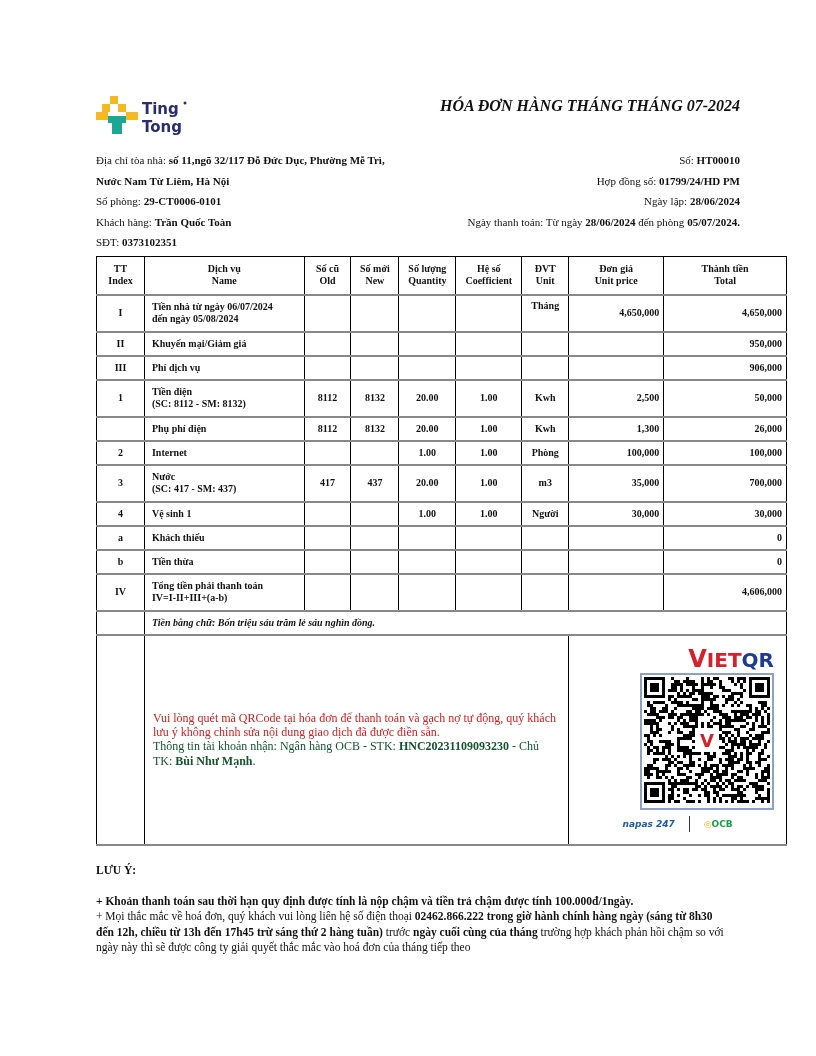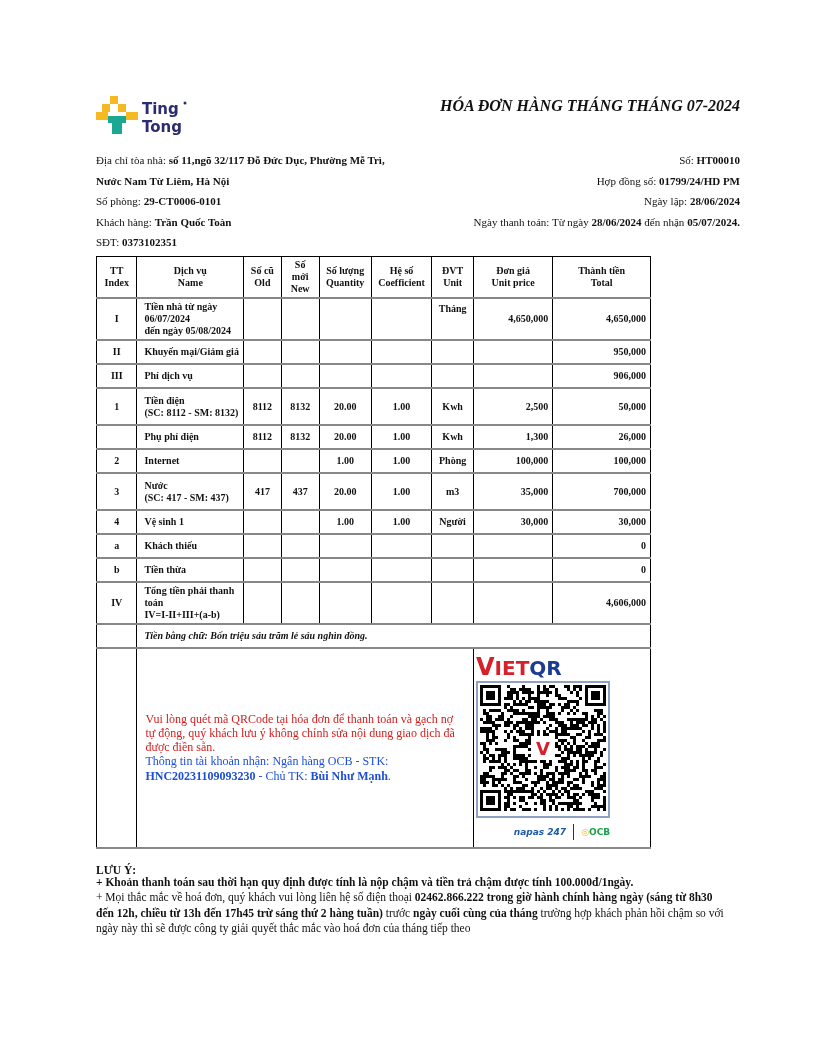--- a/index.html
+++ b/index.html
@@ -17,45 +17,45 @@
   .title {
     position: absolute; right: 48px; top: 2px; width: 300px;
     text-align: right; font-weight: bold; font-size: 16px; line-height: 19px; font-style: italic;
   }
   .info-left { position: absolute; left: 0; top: 56px; width: 340px; line-height: 20.6px; font-size: 11px; }
   .info-right { position: absolute; right: 48px; top: 56px; width: 360px; text-align: right; line-height: 20.6px; font-size: 11px; }
   .info-left b, .info-right b { font-weight: bold; }
 
   
   table.inv {
-    position: absolute; left: 0; top: 162px; width: 555px;
+    position: absolute; left: 0; top: 162px; width: 691px;
     border-collapse: collapse; font-size: 10px;
   }
   table.inv th, table.inv td {
     border: 1px solid #000; padding: 2px 4px; vertical-align: middle;
   }
   table.inv tr { border-bottom: 2px solid #888; }
   table.inv th { font-weight: bold; text-align: center; line-height: 12px; height: 38px; }
   table.inv td { font-weight: bold; height: 24px; line-height: 12px; }
   table.inv td.c { text-align: center; }
   table.inv td.r { text-align: right; }
   table.inv td.name { text-align: left; padding-left: 7px; }
   table.inv tr.tall td { height: 37px; }
   td.top { vertical-align: top !important; padding-top: 4px !important; }
   .words { font-weight: normal; font-style: italic; }
   .words b { font-weight: bold; }
 
   td.pay-cell { height: 200px !important; vertical-align: middle; padding: 20px 8px !important; font-weight: normal !important; }
   .pay-red { color: #d42020; font-size: 12px; line-height: 14px; font-weight: normal; }
-  .pay-info { font-size: 12px; line-height: 15px; font-weight: normal; color:#1d4ed8; }
-  .qr-wrap { text-align: left; padding: 2px !important; }
+  .pay-info { font-size: 12px; line-height: 15px; font-weight: normal; color:#14532d; }
+  .qr-wrap { text-align: right; padding: 12px !important; }
 
   
   .notes { position: absolute; left: 0; top: 770px; width: 630px; font-size: 11.5px; }
-  .notes .lbl { font-weight: bold; margin-bottom: 0; }
+  .notes .lbl { font-weight: bold; margin-bottom: 19px; }
   .notes .n1 { font-weight: bold; margin-bottom: 2px; }
   .notes .n2 { line-height: 15.5px; }
 </style>
 </head>
 <body>
 
 <div class="page">
 
   <div class="logo">
     <svg width="100" height="44" viewBox="0 0 100 44">
@@ -96,21 +96,21 @@
     <div>
       <span>Số: </span><b>HT00010</b>
     </div>
     <div>
       <span>Hợp đồng số: </span><b>01799/24/HD PM</b>
     </div>
     <div>
       <span>Ngày lập: </span><b>28/06/2024</b>
     </div>
     <div>
-      <span>Ngày thanh toán: Từ ngày </span><b>28/06/2024</b><span> đến nhận </span><b>05/07/2024</b><b>.</b>
+      <span>Ngày thanh toán: Từ ngày </span><b>28/06/2024</b><span> đến phòng </span><b>05/07/2024</b><b>.</b>
     </div>
   </div>
 
   <table class="inv">
     <colgroup>
       <col style="width:48px">
         <col style="width:160px">
         <col style="width:47px">
         <col style="width:48px">
       <col style="width:57px">
@@ -1089,21 +1089,21 @@
                 <rect x="6" y="6" width="9" height="9" fill="#000"></rect>
                 <rect x="105" y="0" width="21" height="21" fill="#000"></rect>
                 <rect x="108" y="3" width="15" height="15" fill="#fff"></rect>
                 <rect x="111" y="6" width="9" height="9" fill="#000"></rect>
                 <rect x="0" y="105" width="21" height="21" fill="#000"></rect>
                 <rect x="3" y="108" width="15" height="15" fill="#fff"></rect>
                 <rect x="6" y="111" width="9" height="9" fill="#000"></rect>
                 <text x="63" y="70" text-anchor="middle" font-family="DejaVu Sans, sans-serif" font-weight="bold" font-size="18" fill="#d4212a">V</text>
               </svg>
           </div>
-          <div style="margin-top:6px;font-family:'DejaVu Sans',sans-serif;font-size:9px;font-weight:bold;font-style:italic;display:flex;justify-content:center;align-items:center;gap:7px;">
+          <div style="margin-top:6px;font-family:'DejaVu Sans',sans-serif;font-size:9px;font-weight:bold;font-style:italic;display:flex;justify-content:center;align-items:center;gap:14px;">
             <span style="color:#1d5aa8;">napas 247</span>
             <span style="width:1px;height:16px;background:#333;display:inline-block;"></span>
             <span style="color:#1aa04a;font-style:normal;"><span style="color:#f5b921;">◎</span><span>OCB</span></span>
           </div>
         </td>
       </tr>
     </tbody>
   </table>
 
   <div class="notes">

